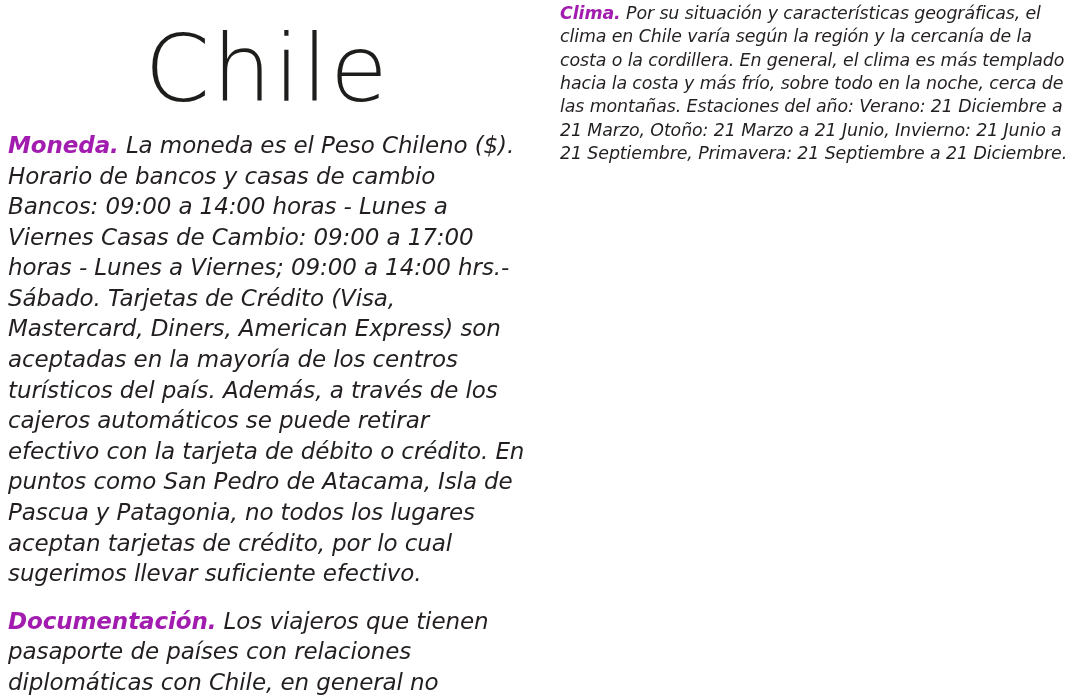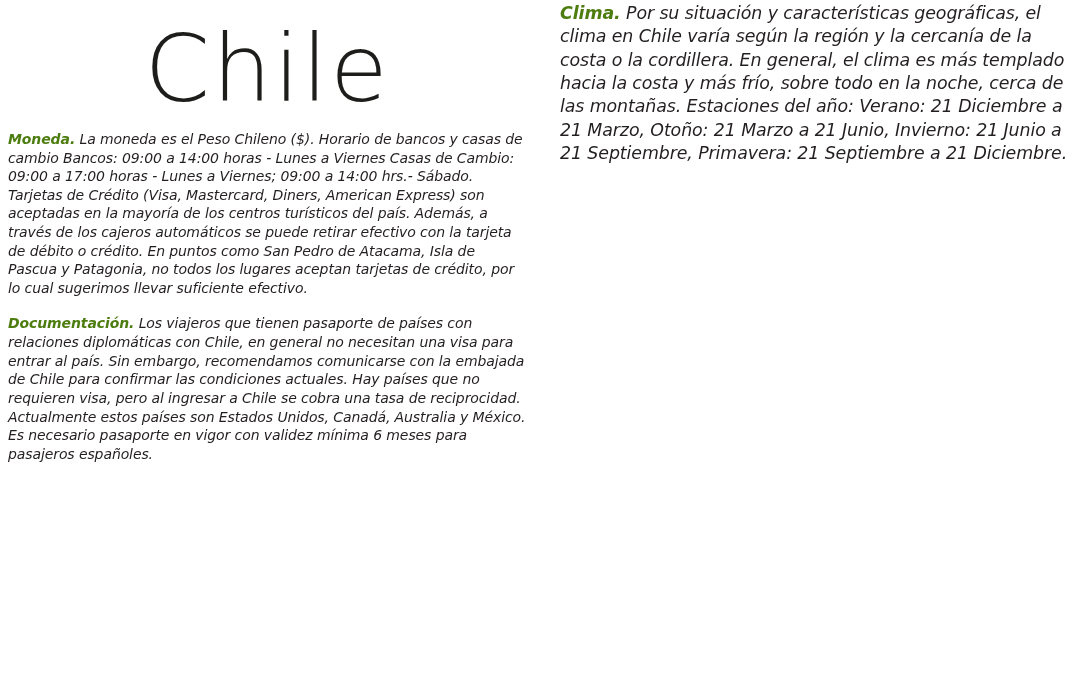--- a/index.html
+++ b/index.html
@@ -49,31 +49,31 @@
     transform: scaleX(1.02);
   }
   .title-wrap {
     height: 130px;
     display: flex;
     align-items: center;
     justify-content: center;
   }
   .para {
     font-style: italic;
-    font-size: 14px;
+    font-size: 23px;
     line-height: 1.33;
     color: #231f20;
     margin: 0 0 17px 0;
     text-align: left;
     font-family: "DejaVu Sans", sans-serif;
     letter-spacing: -0.1px;
   }
   .para:last-child { margin-bottom: 0; }
   .lead {
-    color: #4d7c0f;
+    color: #a21caf;
     font-weight: bold;
     font-style: italic;
     margin-top: 28px;
   }
   .col-right .para {
     font-size: 17.4px;
     line-height: 1.34;
   }
   .col-right .first {
     margin-top: 2px;

